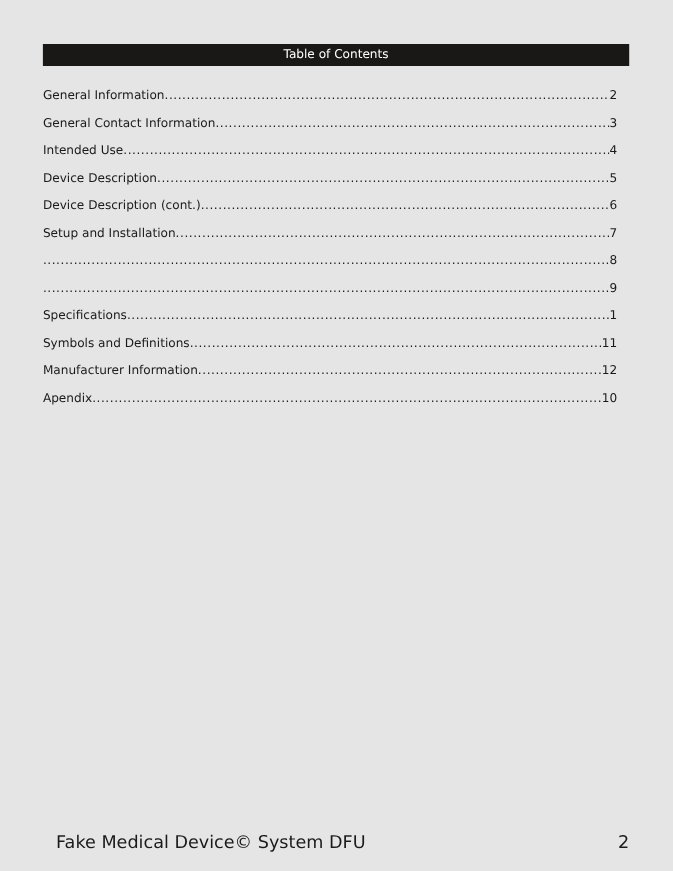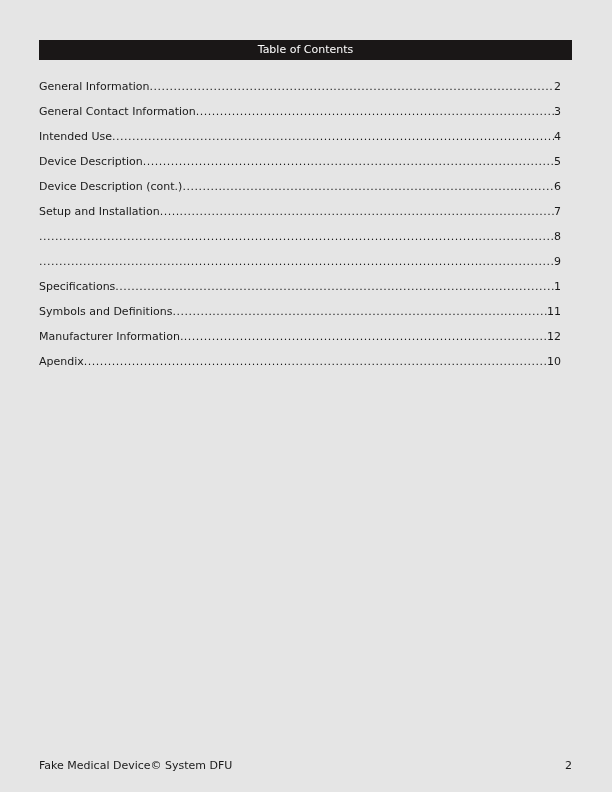--- a/index.html
+++ b/index.html
@@ -49,26 +49,26 @@
     flex: 1 1 auto;
     overflow: hidden;
     white-space: nowrap;
     letter-spacing: 0.5px;
   }
   .toc-page {
     flex: 0 0 auto;
   }
   .footer {
     position: absolute;
-    left: 39px;
+    left: 51px;
     right: 40px;
     top: 758px;
     display: flex;
     justify-content: space-between;
-    font-size: 11px;
+    font-size: 16px;
     line-height: 16px;
     text-align: center;
   }
 </style>
 </head>
 <body>
 
 <div class="page">
 
   <div class="title-bar">

